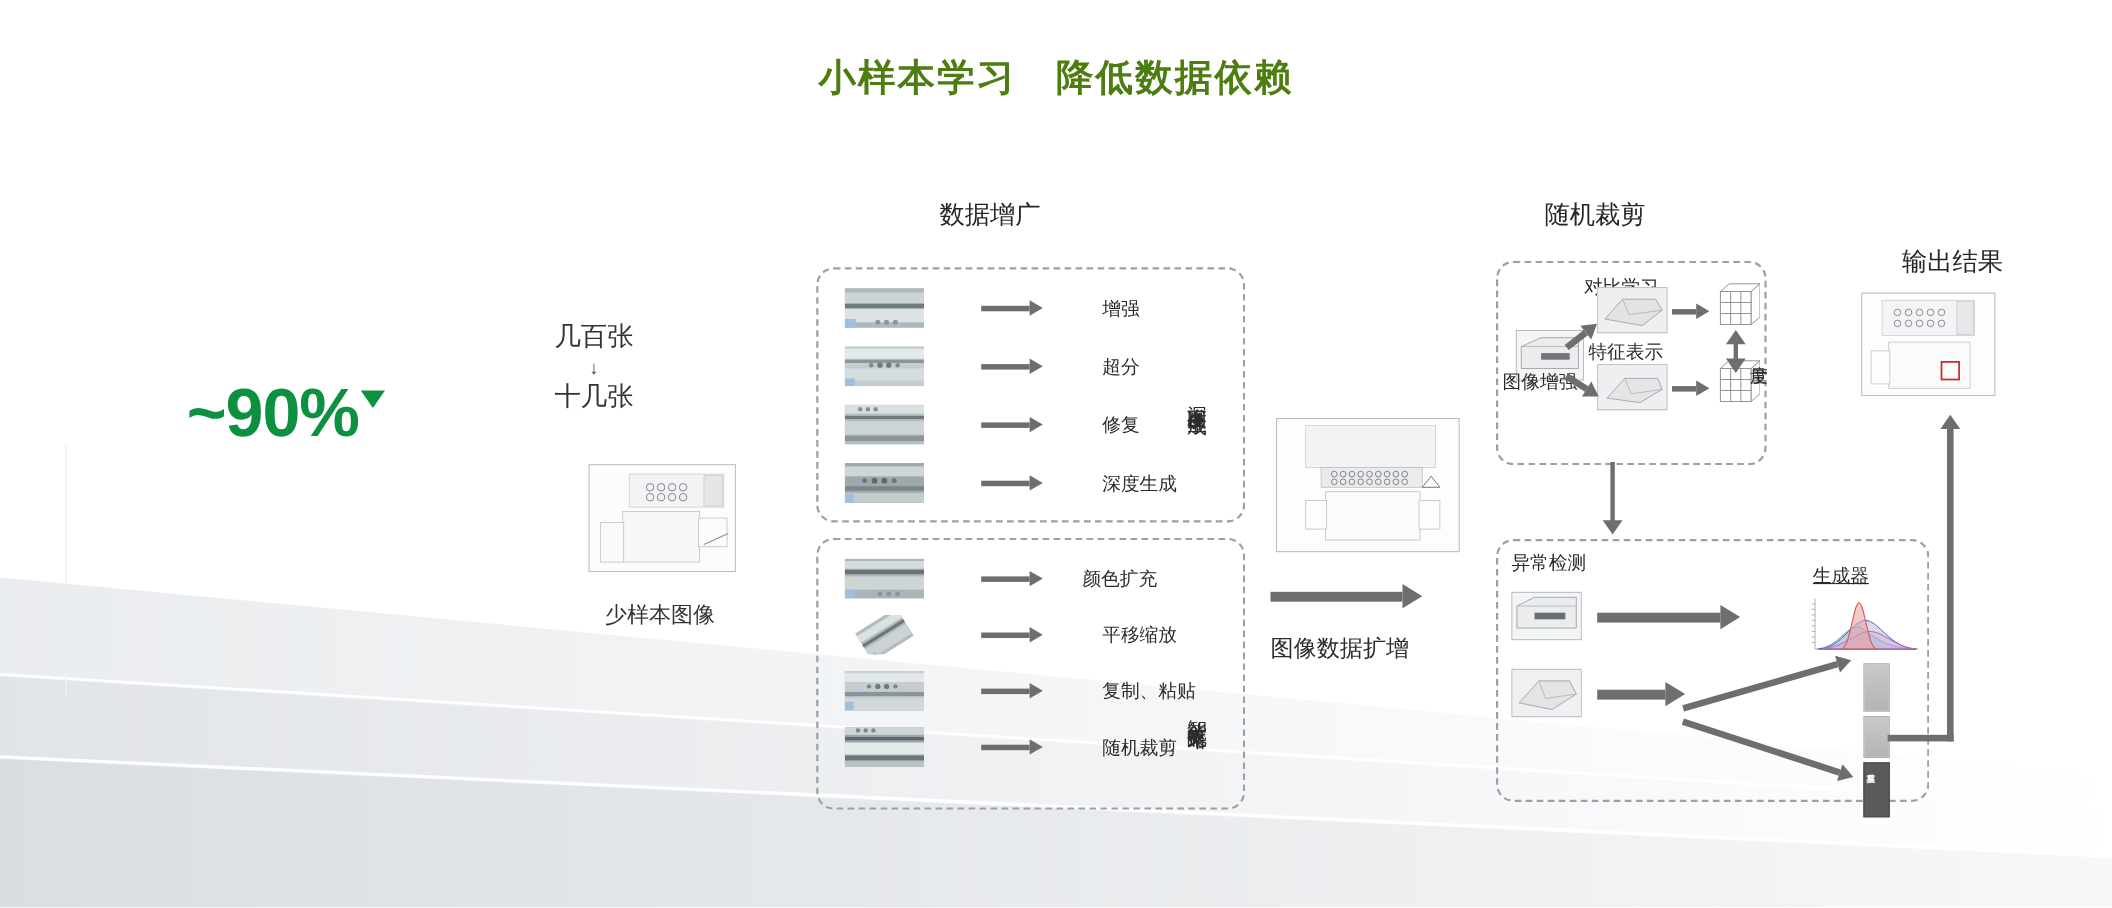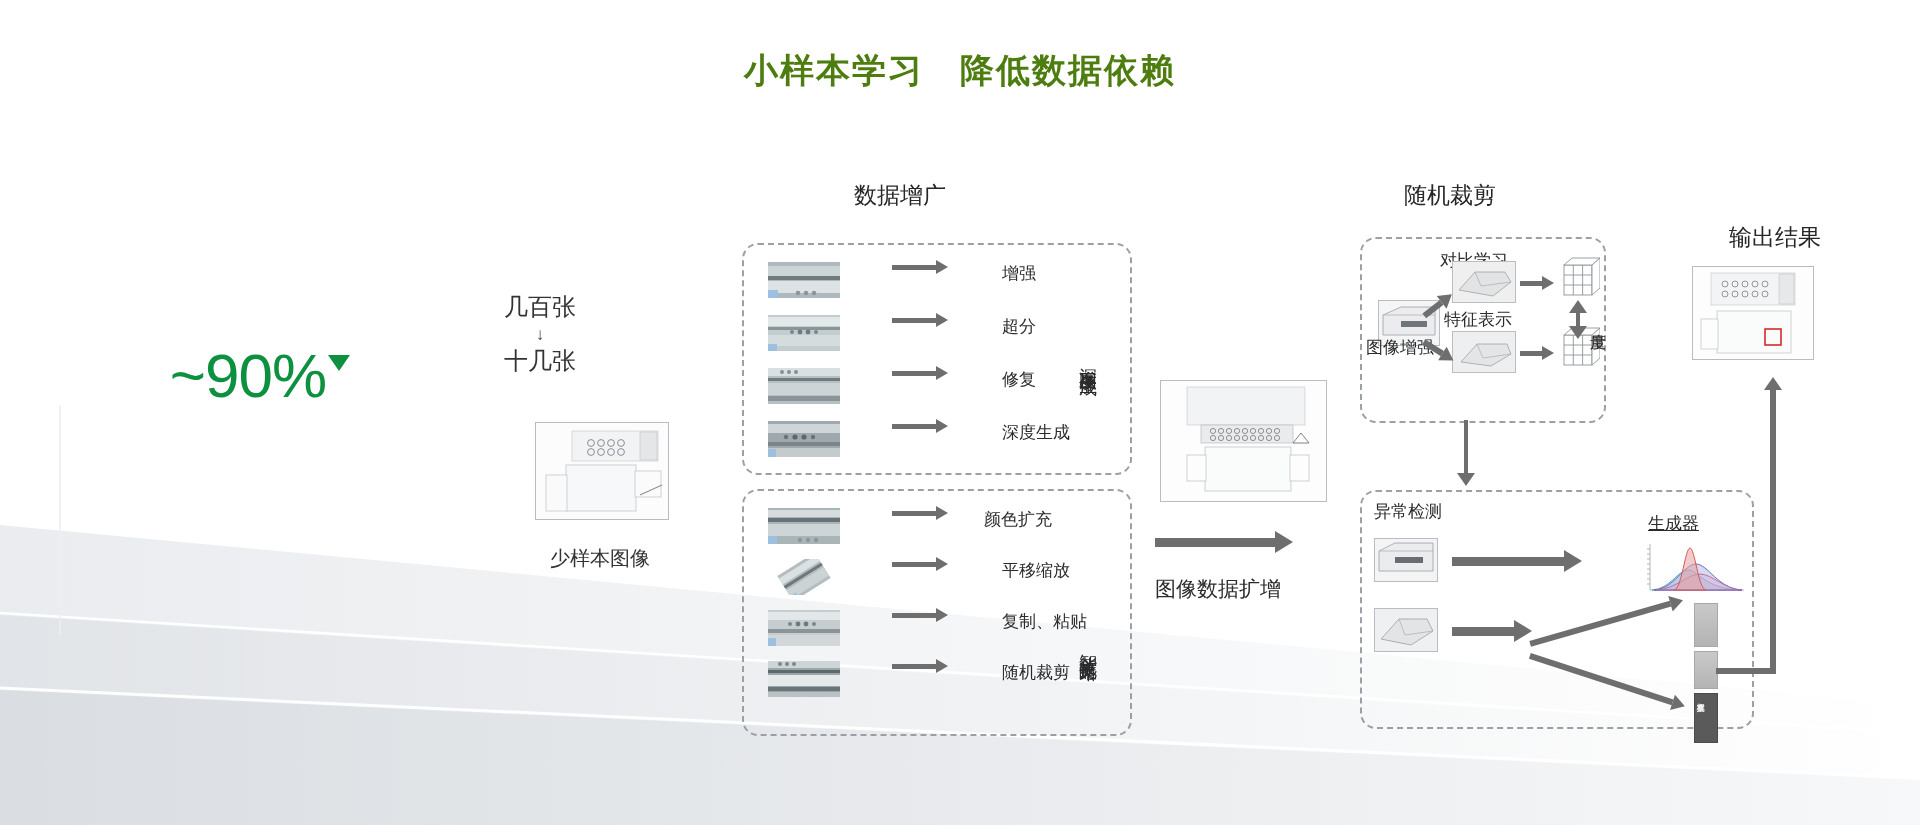--- a/index.html
+++ b/index.html
@@ -15,21 +15,21 @@
 
   
   .title{
     position:absolute;left:0;top:48px;width:1920px;text-align:center;
     font-size:34px;font-weight:bold;letter-spacing:2px;color:#4d7c0f;
   }
 
   
   .stat{position:absolute;left:120px;top:345px;width:280px;text-align:center;}
   .stat .num{
-    font-size:62px;font-weight:normal;color:#0d9140;line-height:1;
+    font-size:62px;font-weight:bold;color:#0d9140;line-height:1;
     display:inline-block;position:relative;letter-spacing:-1px;
   }
   .stat .tri{
     display:inline-block;width:0;height:0;vertical-align:top;
     border-left:11px solid transparent;border-right:11px solid transparent;
     border-top:16px solid #0d9140;margin-left:2px;margin-top:10px;
   }
   .stat .cap{margin-top:16px;font-size:21px;color:#333;letter-spacing:1px;}
 
   
@@ -45,21 +45,21 @@
   
   .sec-title{position:absolute;font-size:23px;color:#262626;text-align:center;}
 
   
   .dashed{
     position:absolute;border:2px dashed #9aa0a6;border-radius:16px;
     background:transparent;
   }
 
   
-  .aug-row{position:absolute;display:flex;align-items:flex-start;gap:36px;}
+  .aug-row{position:absolute;display:flex;align-items:center;gap:36px;}
   .aug-thumb{width:72px;height:36px;border:0;overflow:hidden;position:relative;background:#b9c6c9;}
   .aug-label{font-size:17px;color:#2b2b2b;margin-left:0;white-space:nowrap;}
 
   
   .arrow{position:relative;height:10px;display:inline-block;}
   .arrow .shaft{position:absolute;left:0;top:3px;height:5px;background:#6e6e6e;}
   .arrow .head{
     position:absolute;top:-2px;width:0;height:0;
     border-top:7px solid transparent;border-bottom:7px solid transparent;
     border-left:12px solid #6e6e6e;

